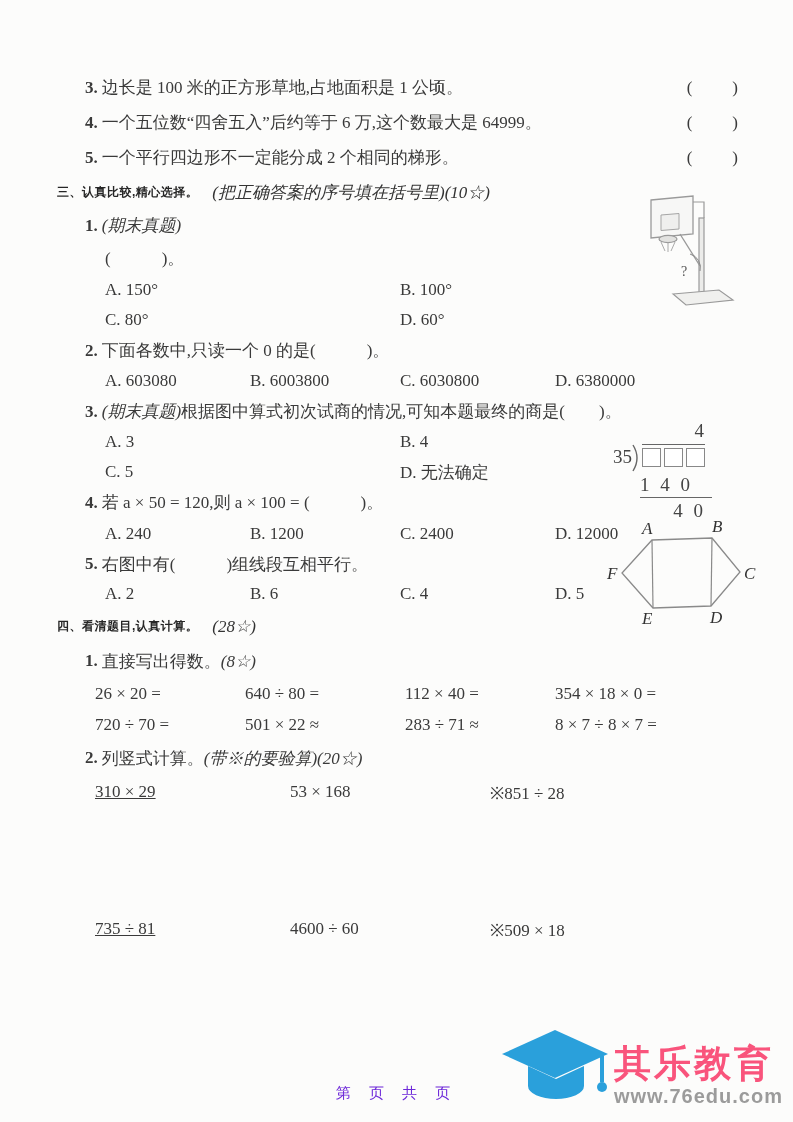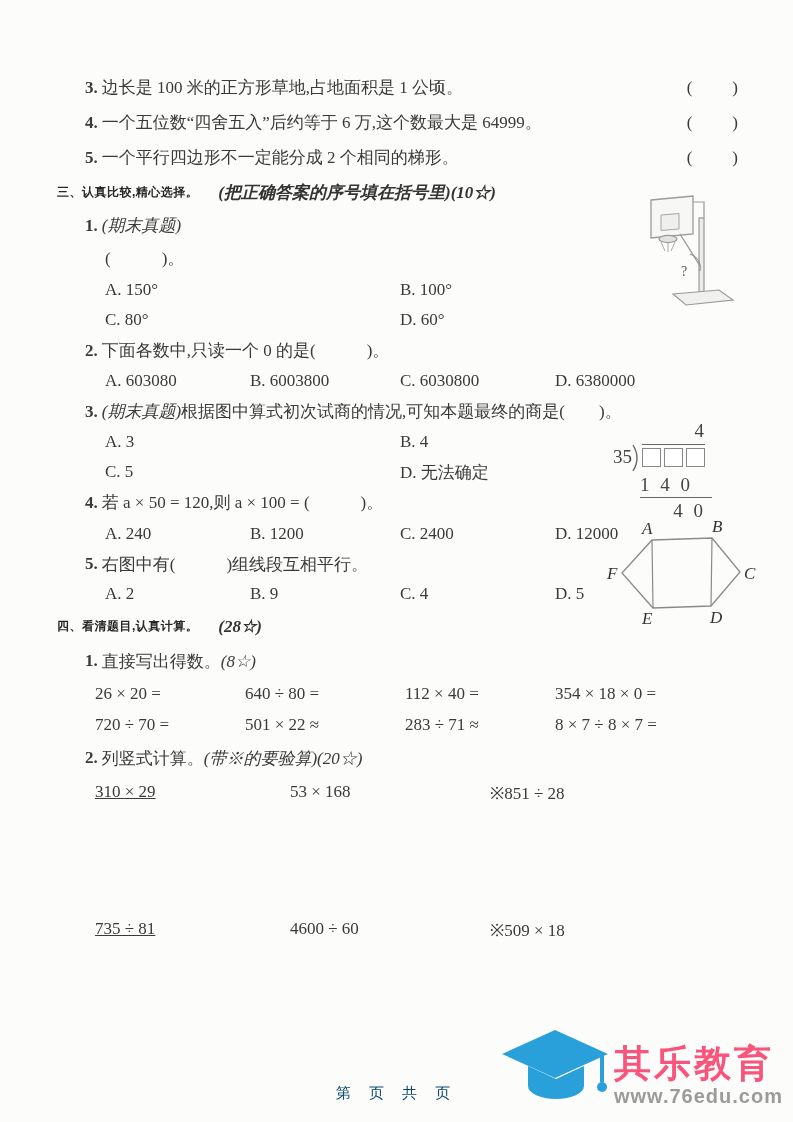--- a/index.html
+++ b/index.html
@@ -9,22 +9,22 @@
   .col { position:absolute; left:57px; top:0; width:660px; }
   .row { display:flex; align-items:center; white-space:nowrap; }
   .h30{height:30px}.h31{height:31px}.h32{height:32px}.h33{height:33px}
   .h34{height:34px}.h35{height:35px}.h36{height:36px}
   .pad-top { height:70px; }
   .spacer105 { height:105px; }
   .num { font-weight:bold; margin-right:4px; }
   .kai { font-style:italic; }
   .sec-title { font-family:"Liberation Sans","DejaVu Sans",sans-serif; font-weight:bold;
                font-size:12px; color:#262626; letter-spacing:0.5px; }
-  .sec-note { font-style:italic; font-family:"Liberation Serif",serif; font-weight:bold;
-              font-size:17px; color:#333; margin-left:20px; }
+  .sec-note { font-style:italic; font-family:"Liberation Serif",serif; font-weight:normal;
+              font-size:17px; color:#333; margin-left:14px; }
   .body-t { font-size:17px; }
   .ind28 { padding-left:28px; }
   .ind38 { padding-left:38px; }
   .ind48 { padding-left:48px; }
   .jrow { width:655px; }
   .jblank { margin-left:auto; letter-spacing:2px; }
   .opt2 > span:first-child { display:inline-block; width:295px; }
   .opt4 > span:nth-child(1) { display:inline-block; width:145px; }
   .opt4 > span:nth-child(2) { display:inline-block; width:150px; }
   .opt4 > span:nth-child(3) { display:inline-block; width:155px; }
@@ -44,21 +44,21 @@
   .dbox { width:17px; height:17px; border:1.3px solid #888; background:#fff; }
   .dl1 { margin-left:36px; width:72px; text-align:left; border-bottom:1.5px solid #666;
          padding-bottom:1px; word-spacing:6px; margin-top:2px; }
   .dl2 { margin-left:58px; width:52px; text-align:center; word-spacing:6px; padding-top:2px; }
 
   svg text { font-family:"Liberation Serif","DejaVu Serif",serif; }
 
   
   .footer-page { position:absolute; left:0; right:0; top:1084px; text-align:center;
                  font-family:"Liberation Sans","DejaVu Sans",sans-serif; font-size:15px;
-                 color:#0c4a6e; letter-spacing:7px; }
+                 color:#6d28d9; letter-spacing:7px; }
   .brand { position:absolute; left:498px; top:1026px; display:flex; align-items:flex-end; }
   .brand-texts { margin-left:4px; padding-bottom:6px; }
   .brand-name { font-family:"Liberation Sans","DejaVu Sans",sans-serif; font-weight:bold;
                 font-size:37px; letter-spacing:3px; line-height:1; }
   .brand-url { font-family:"Liberation Sans","DejaVu Sans",sans-serif; font-weight:bold;
                font-size:20px; color:#9b9b9b; letter-spacing:1px; margin-top:3px; }
 </style>
 </head>
 <body>
 
@@ -139,21 +139,21 @@
       <span>C. 2400</span>
       <span>D. 12000</span>
     </div>
 
     <div class="row h30 body-t ind28">
       <span class="num">5.</span>
       <span>右图中有(　　　)组线段互相平行。</span>
     </div>
     <div class="row h30 body-t ind48 opt4">
       <span>A. 2</span>
-      <span>B. 9</span>
+      <span>B. 6</span>
       <span>C. 4</span>
       <span>D. 5</span>
     </div>
 
     <div class="row h35">
       <span class="sec-title">四、看清题目,认真计算。</span>
       <span class="sec-note">(28☆)</span>
     </div>
 
     <div class="row h34 body-t ind28">

